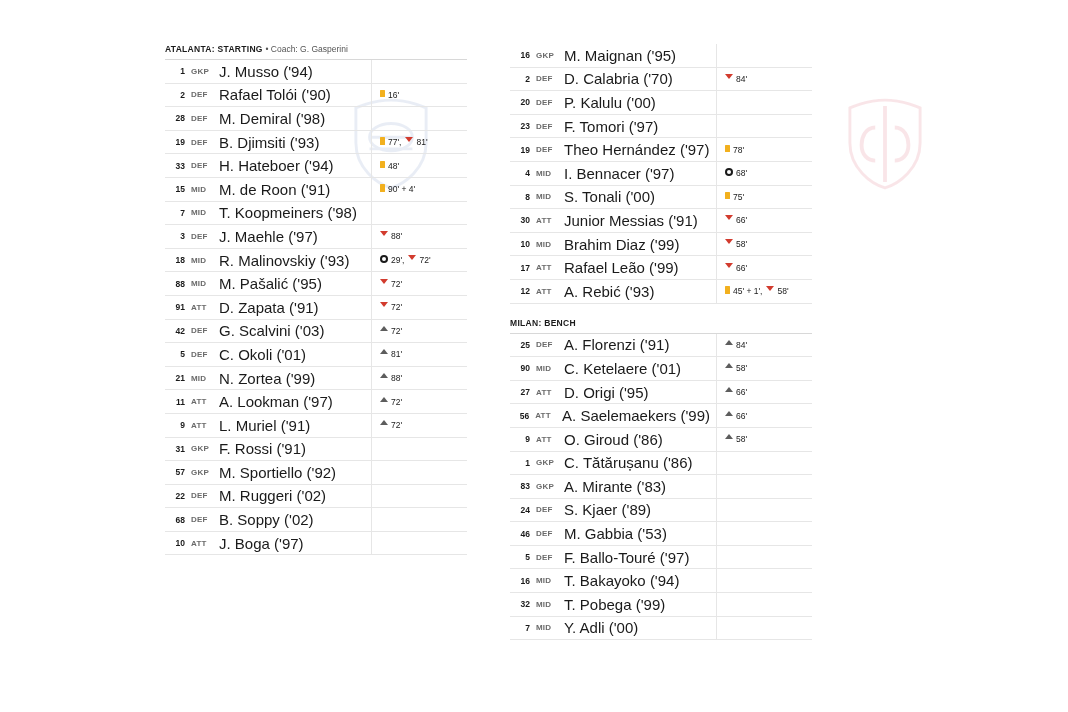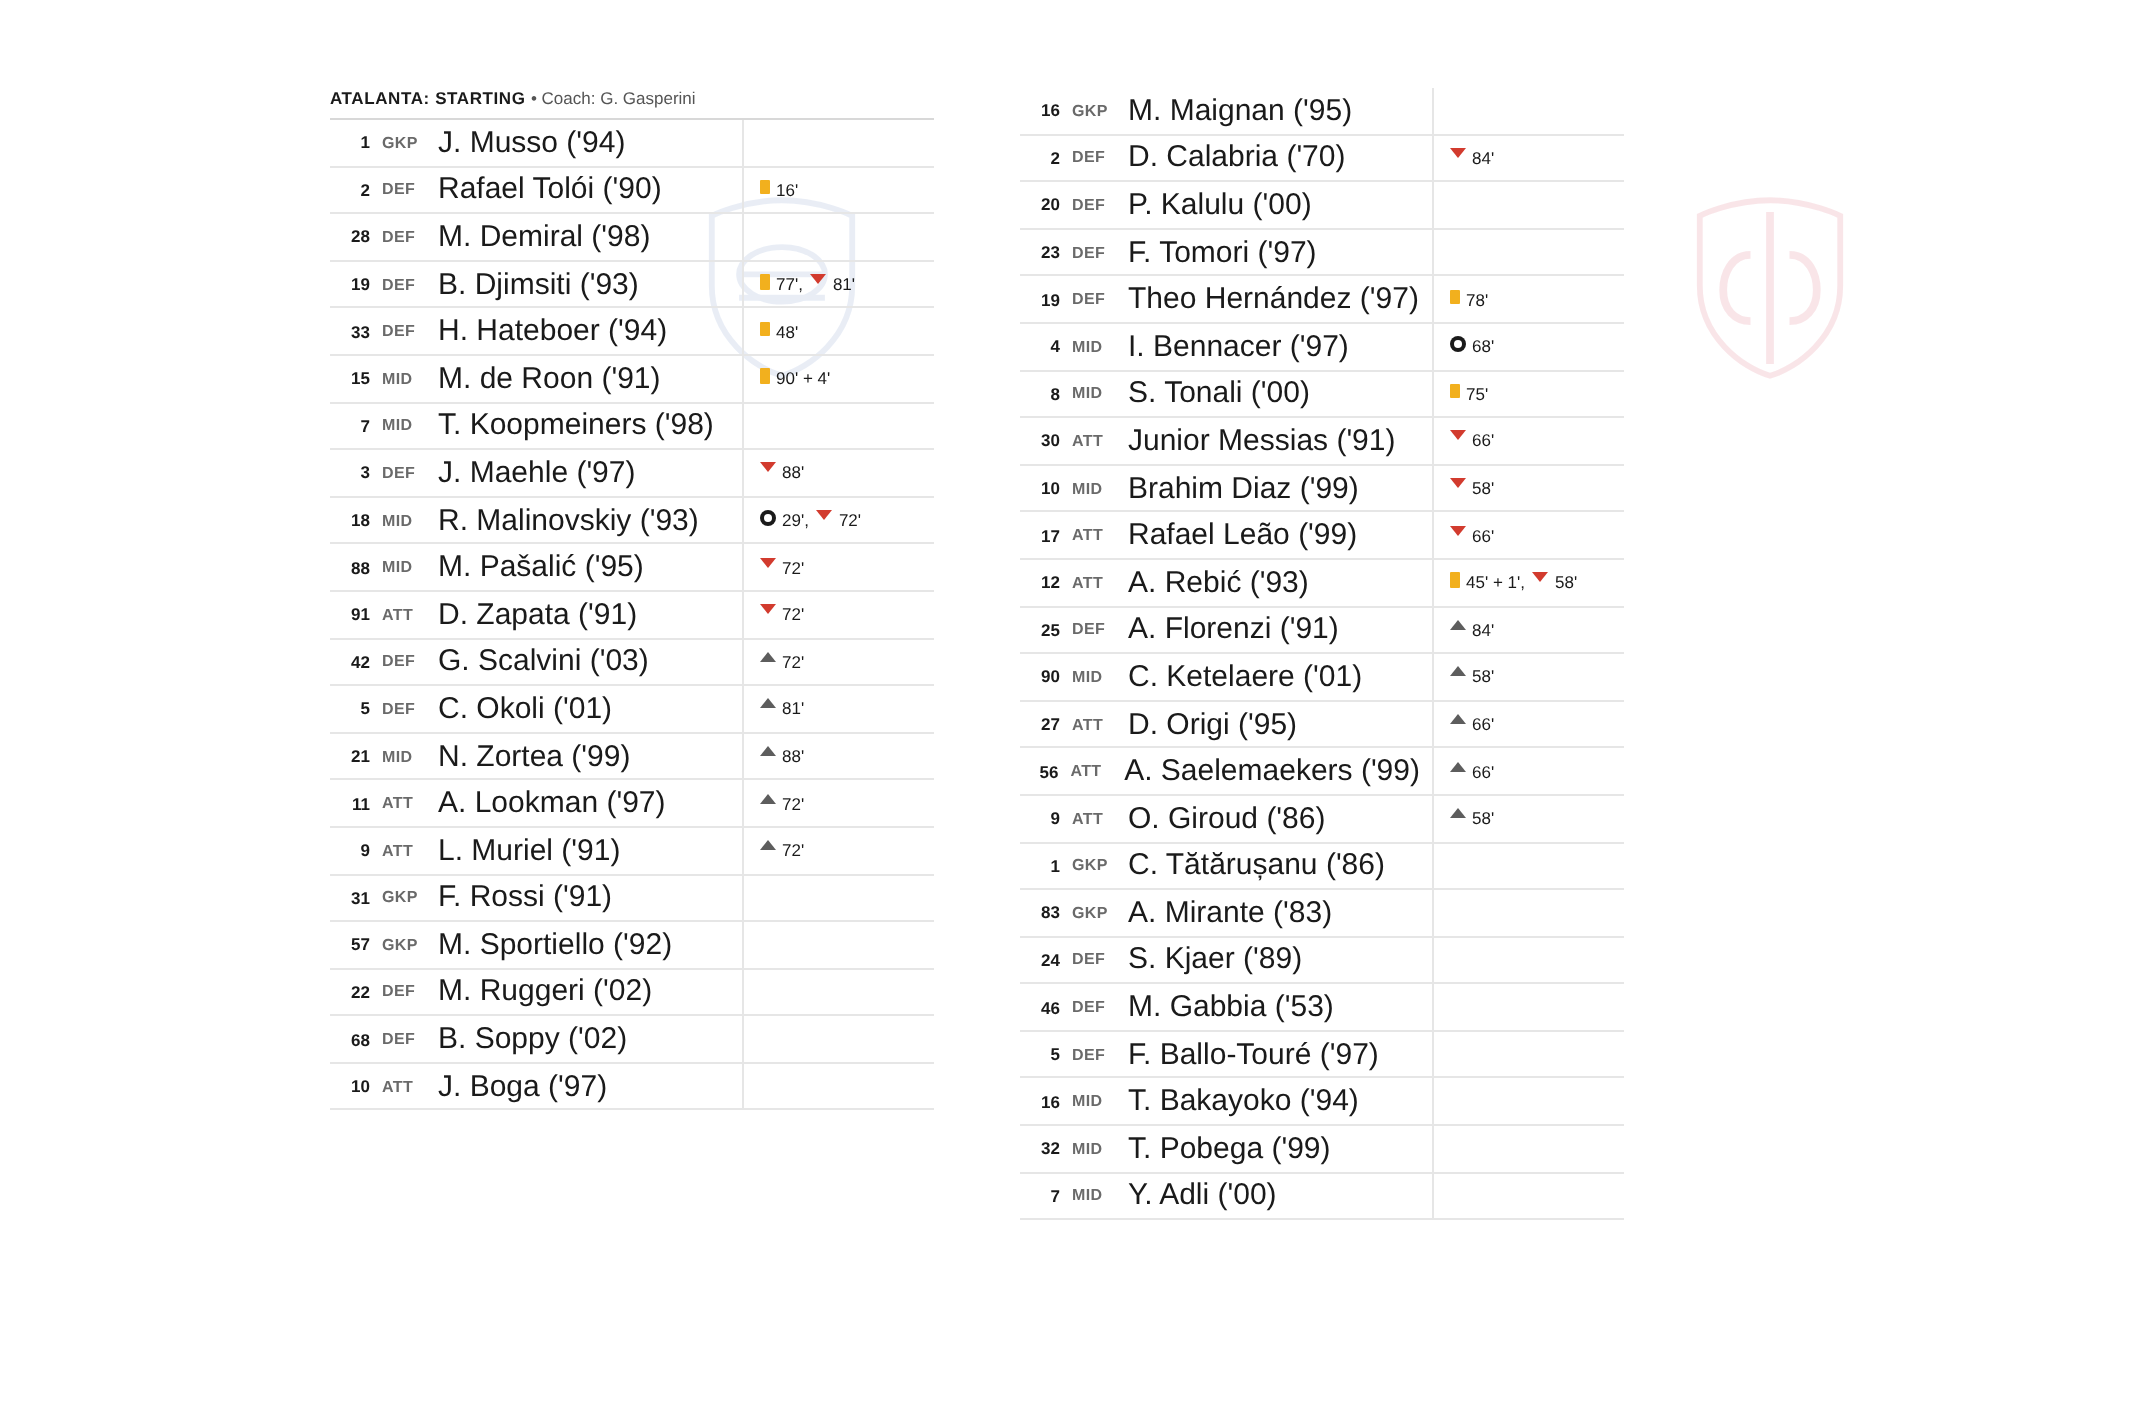--- a/index.html
+++ b/index.html
@@ -568,20 +568,23 @@
                 <span class="nowrap">45' + 1',</span>
               </span>
               <span class="ev">
                 <span class="arrow-down"></span>
                 <span class="nowrap">58'</span>
               </span>
             </div>
           </div>
         </div>
 
+      <div class="section-title bench-title">
+        <span>MILAN: BENCH</span>
+      </div>
       <div class="rows" id="milan-bench">
           <div class="row">
             <div class="cell-left">
               <span class="num">25</span>
               <span class="pos">DEF</span>
               <span class="name">A. Florenzi ('91)</span>
             </div>
             <div class="cell-right">
               <span class="ev">
                 <span class="arrow-up"></span>

